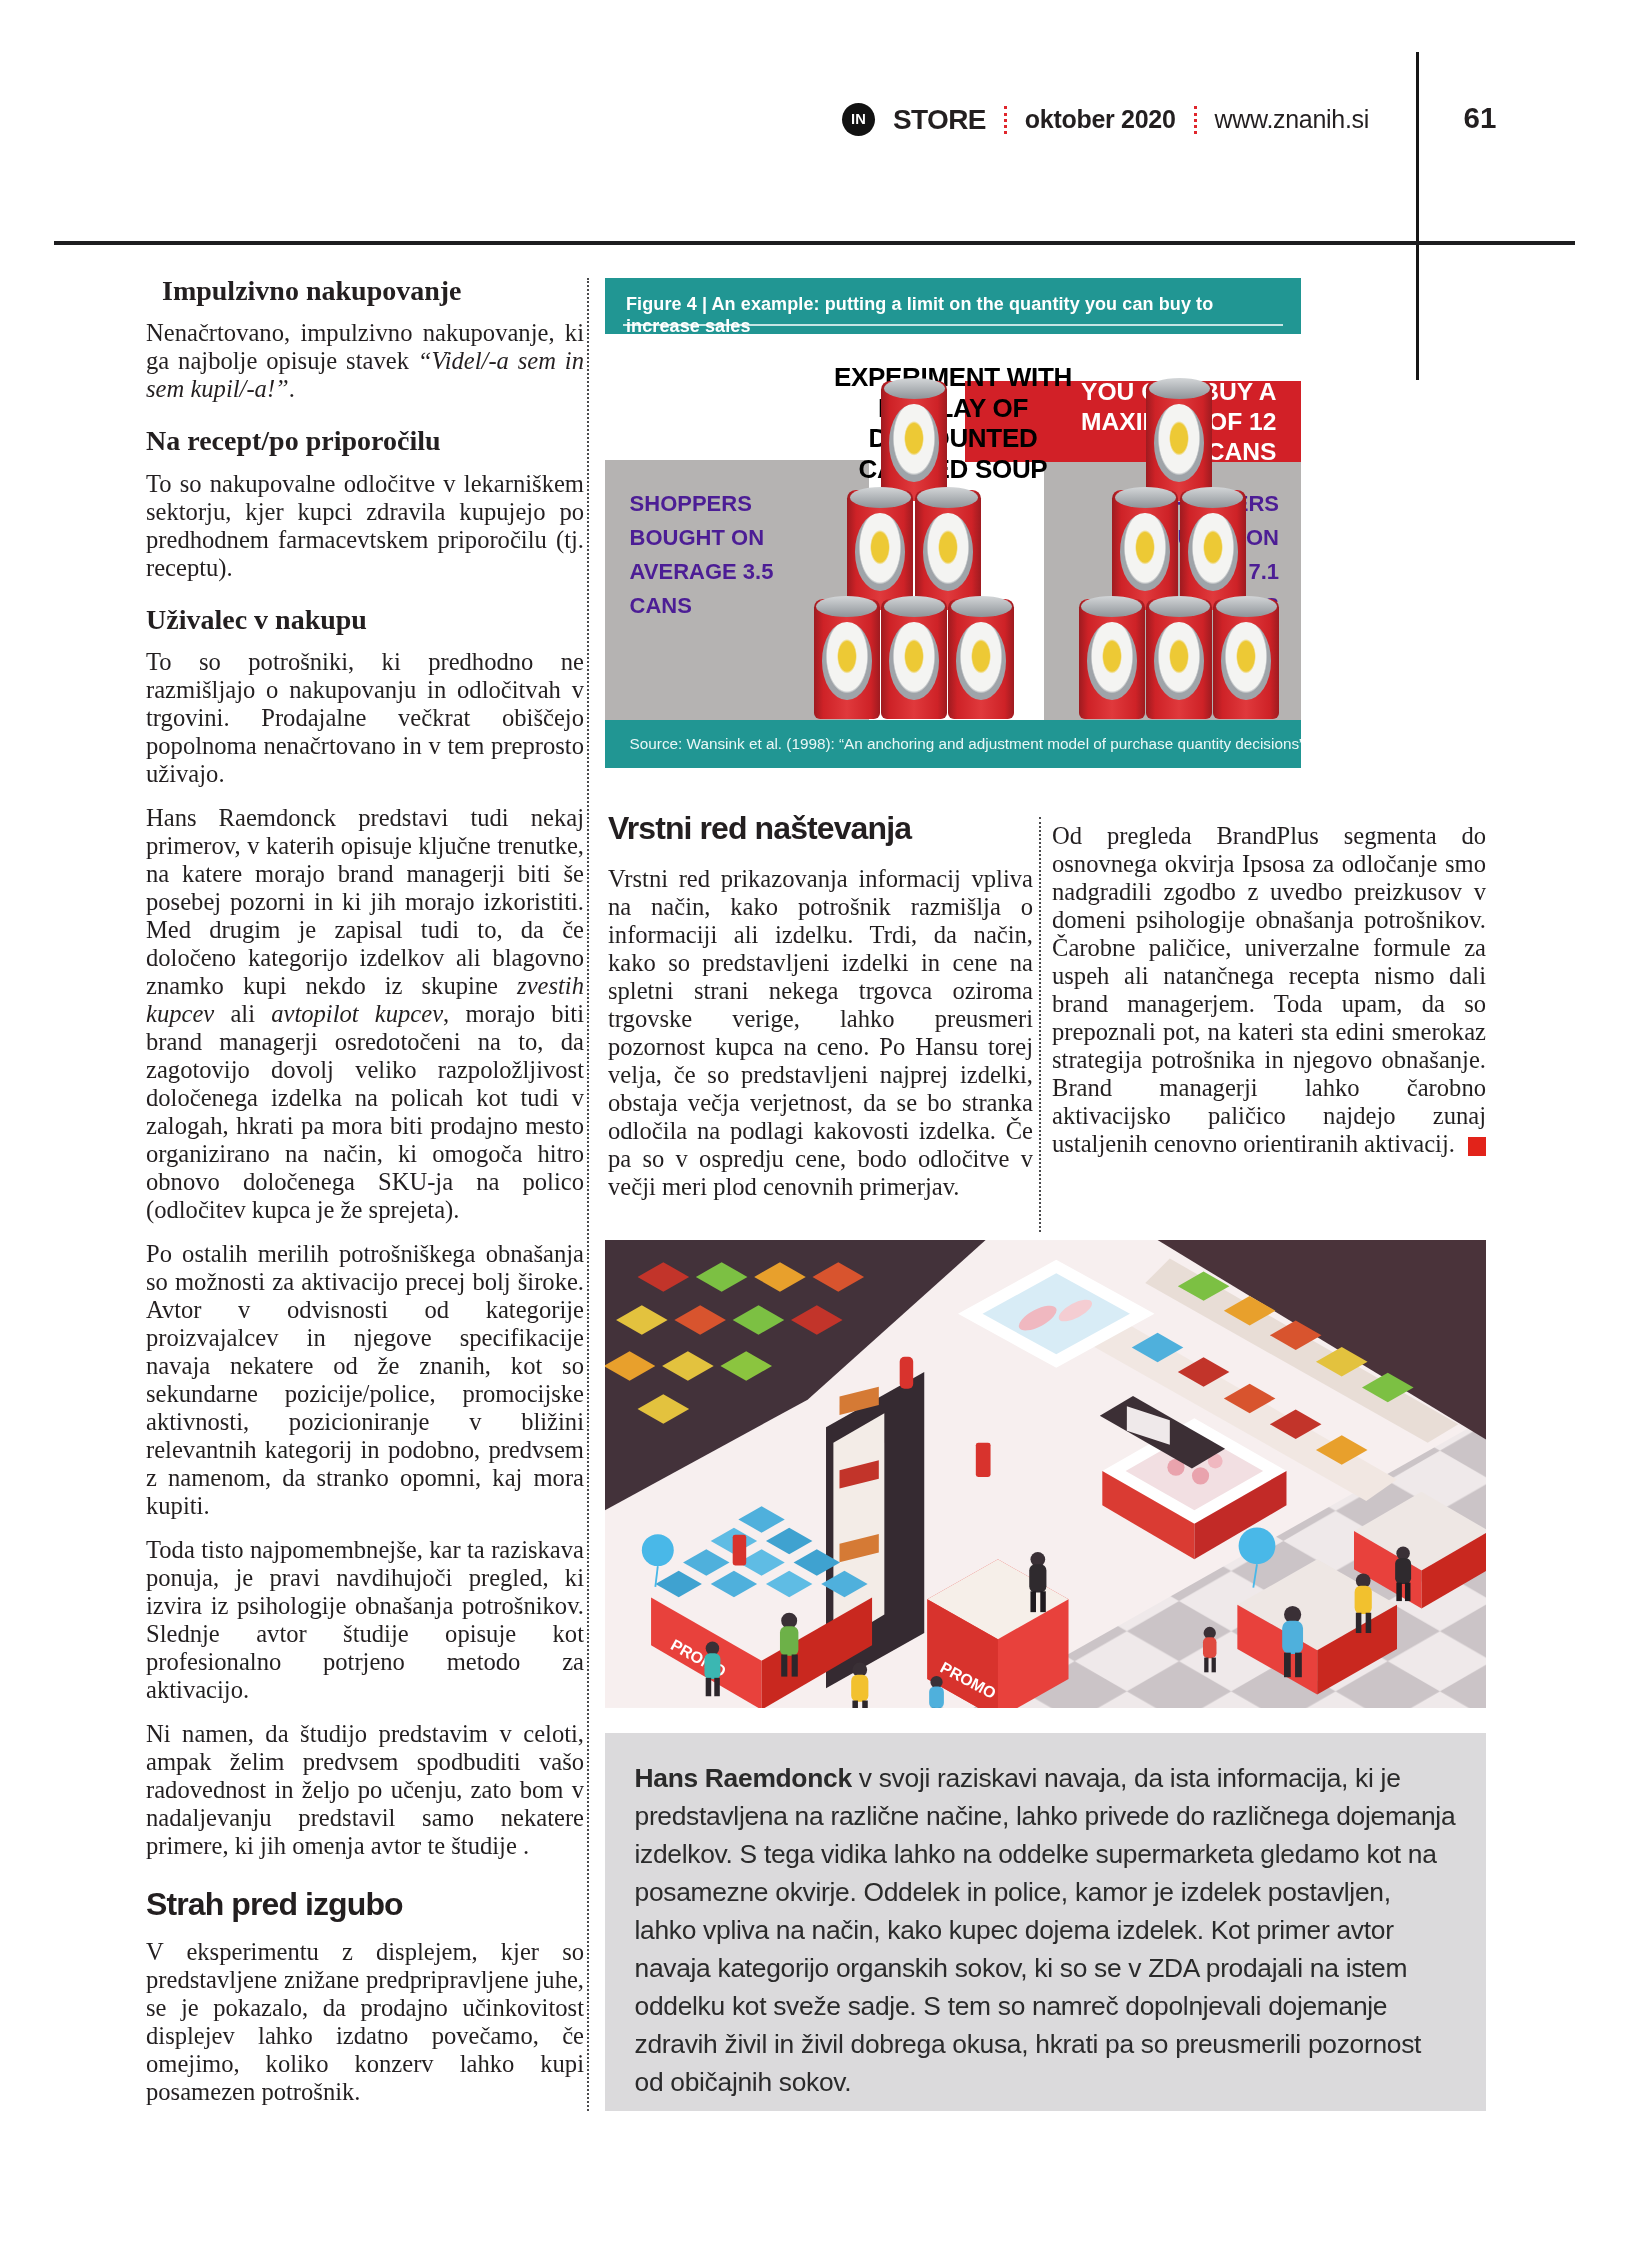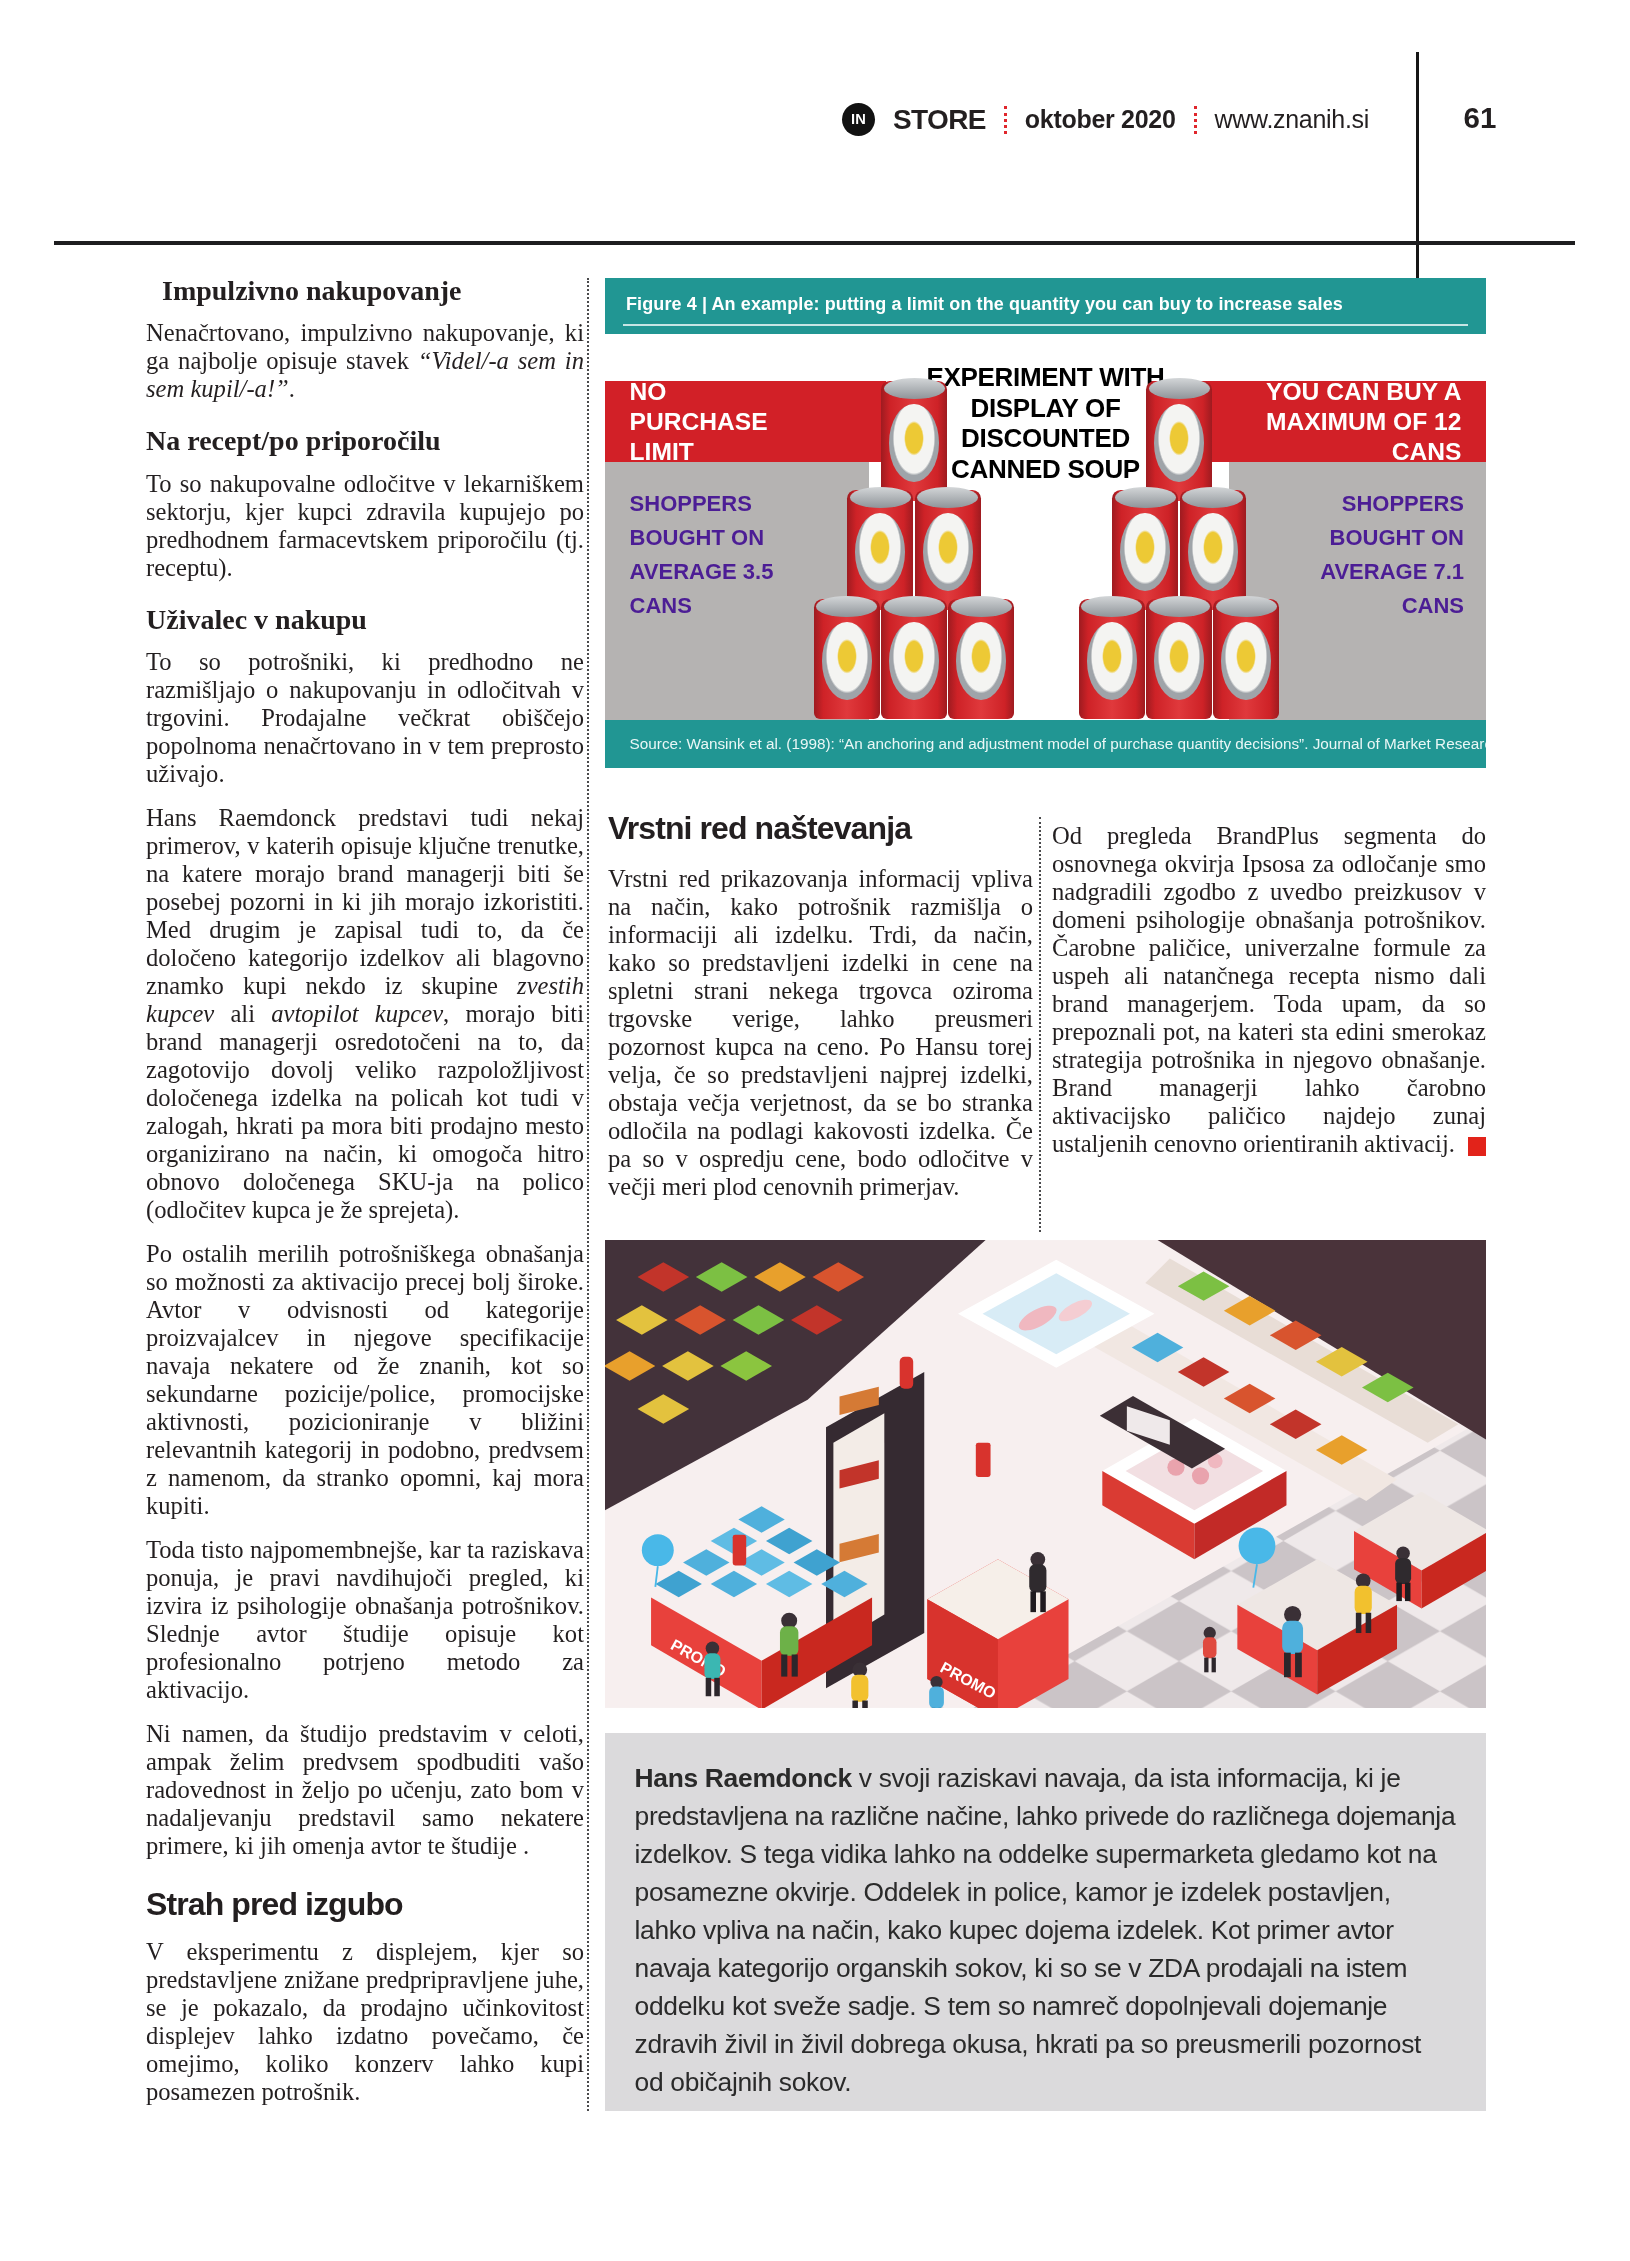--- a/index.html
+++ b/index.html
@@ -30,21 +30,21 @@
   .serif-h:first-child{margin-top:0;margin-left:16px;}
   .sans-h{font:bold 32px/1.05 "Liberation Sans",sans-serif;letter-spacing:-0.9px;margin:28px 0 16px;}
   .col-left{left:146px;top:275px;width:438px;}
   .col-mid{left:608px;top:812px;width:425px;}
   .col-mid .sans-h{margin:0 0 19.6px;}
   .col-right{left:1052px;top:812px;width:434px;}
   .col-right p{padding-top:9.8px;}
   .endmark{float:right;width:18.4px;height:18.4px;background:#e2231a;margin:7.4px 0 0 12.3px;}
 
   
-  .infographic{position:absolute;left:605px;top:278px;width:881px;margin:0;}
+  .infographic{position:absolute;left:605px;top:278px;width:696px;margin:0;}
   .fig-head{position:relative;height:56px;background:#219693;color:#fff;box-sizing:border-box;
             padding:16px 21px 0;font:bold 18px/1.2 "Liberation Sans",sans-serif;letter-spacing:0.1px;}
   .fig-head::after{content:"";position:absolute;left:18.4px;right:18.4px;bottom:8px;height:1.8px;background:rgba(255,255,255,.75);}
   .fig-body{position:relative;height:386px;background:#fff;overflow:hidden;}
   .panel-gray{position:absolute;top:126px;bottom:0;background:#b5b3b2;color:#4c1d95;box-sizing:border-box;
               font:bold 22px/1.55 "Liberation Sans",sans-serif;}
   .pg-left{left:0;width:264px;padding:27px 0 0 24.6px;}
   .pg-right{right:0;width:257px;padding:27px 22px 0 0;text-align:right;}
   .pg-left span{display:block;width:153px;}
   .pg-right span{display:block;width:153px;margin-left:auto;}
@@ -120,23 +120,20 @@
     <div class="fig-head">
       <span>Figure 4 | An example: putting a limit on the quantity you can buy to increase sales</span>
     </div>
     <div class="fig-body">
       <div class="panel-gray pg-left">
         <span>SHOPPERS BOUGHT ON AVERAGE 3.5 CANS</span>
       </div>
       <div class="panel-gray pg-right">
         <span>SHOPPERS BOUGHT ON AVERAGE 7.1 CANS</span>
       </div>
-      <div class="banner b-left">
-        <span>NO PURCHASE LIMIT</span>
-      </div>
       <div class="banner b-right">
         <span>YOU CAN BUY A MAXIMUM OF 12 CANS</span>
       </div>
       <div class="center-callout">EXPERIMENT WITH DISPLAY OF DISCOUNTED CANNED SOUP</div>
 
       <div class="pyramid p-left">
         <div class="pyr-row">
             <div class="can">
               <span class="lbl"></span>
             </div>

